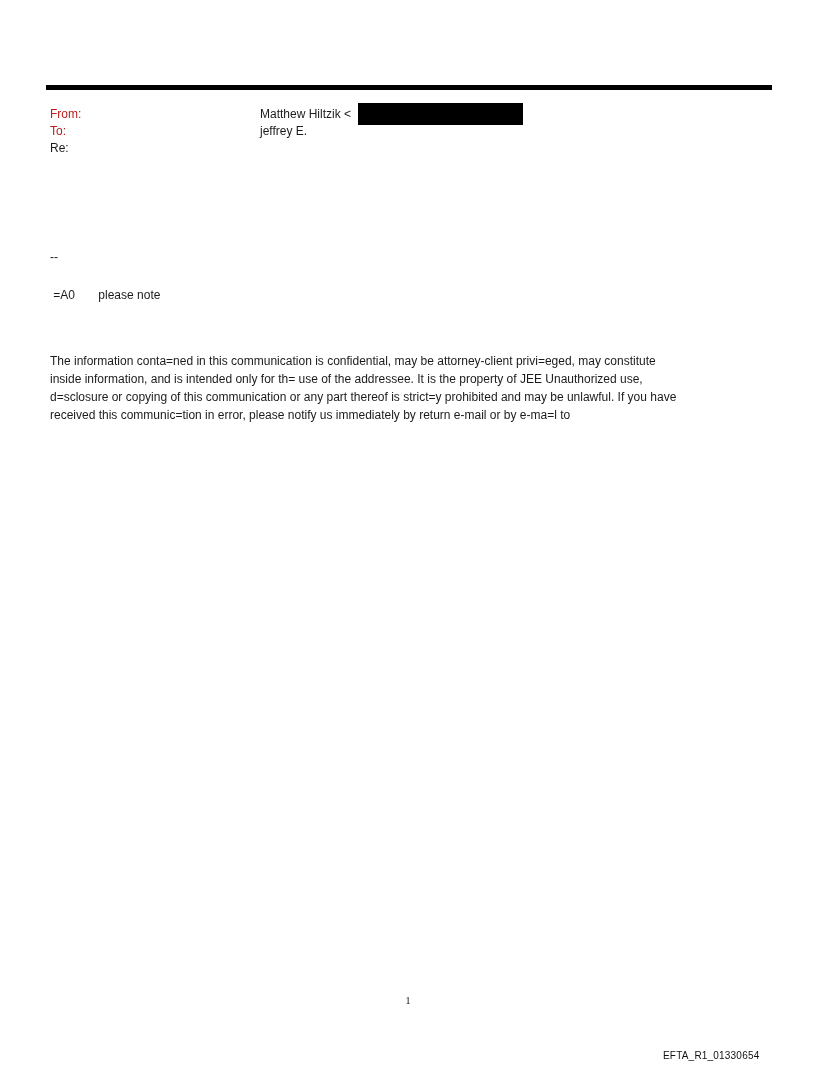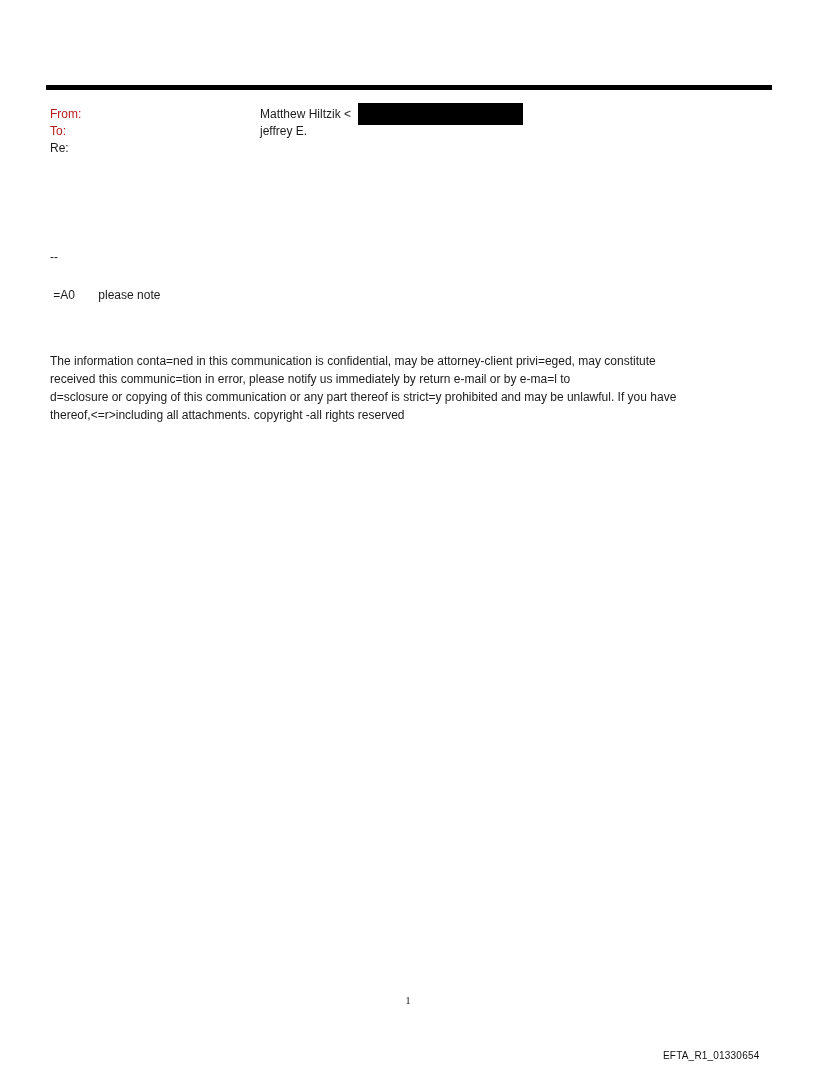--- a/index.html
+++ b/index.html
@@ -111,23 +111,23 @@
     </div>
     <div class="redaction"></div>
   </div>
 
   <div class="sig-divider">--</div>
 
   <div class="note-line"> =A0       please note</div>
 
   <div class="disclaimer">
     <div class="disc-line">The information conta=ned in this communication is confidential, may be attorney-client privi=eged, may constitute</div>
+    <div class="disc-line">inside information, and is intended only for th= use of the addressee. It is the property of JEE Unauthorized use,</div>
+    <div class="disc-line">d=sclosure or copying of this communication or any part thereof is strict=y prohibited and may be unlawful. If you have</div>
     <div class="disc-line">received this communic=tion in error, please notify us immediately by return e-mail or by e-ma=l to</div>
-    <div class="disc-line">d=sclosure or copying of this communication or any part thereof is strict=y prohibited and may be unlawful. If you have</div>
-    <div class="disc-line">thereof,&lt;=r&gt;including all attachments. copyright -all rights reserved</div>
   </div>
 
 
   <div class="page-number">1</div>
 
   <div class="bates-number">EFTA_R1_01330654</div>
 
 </div>
 
 </body></html>

